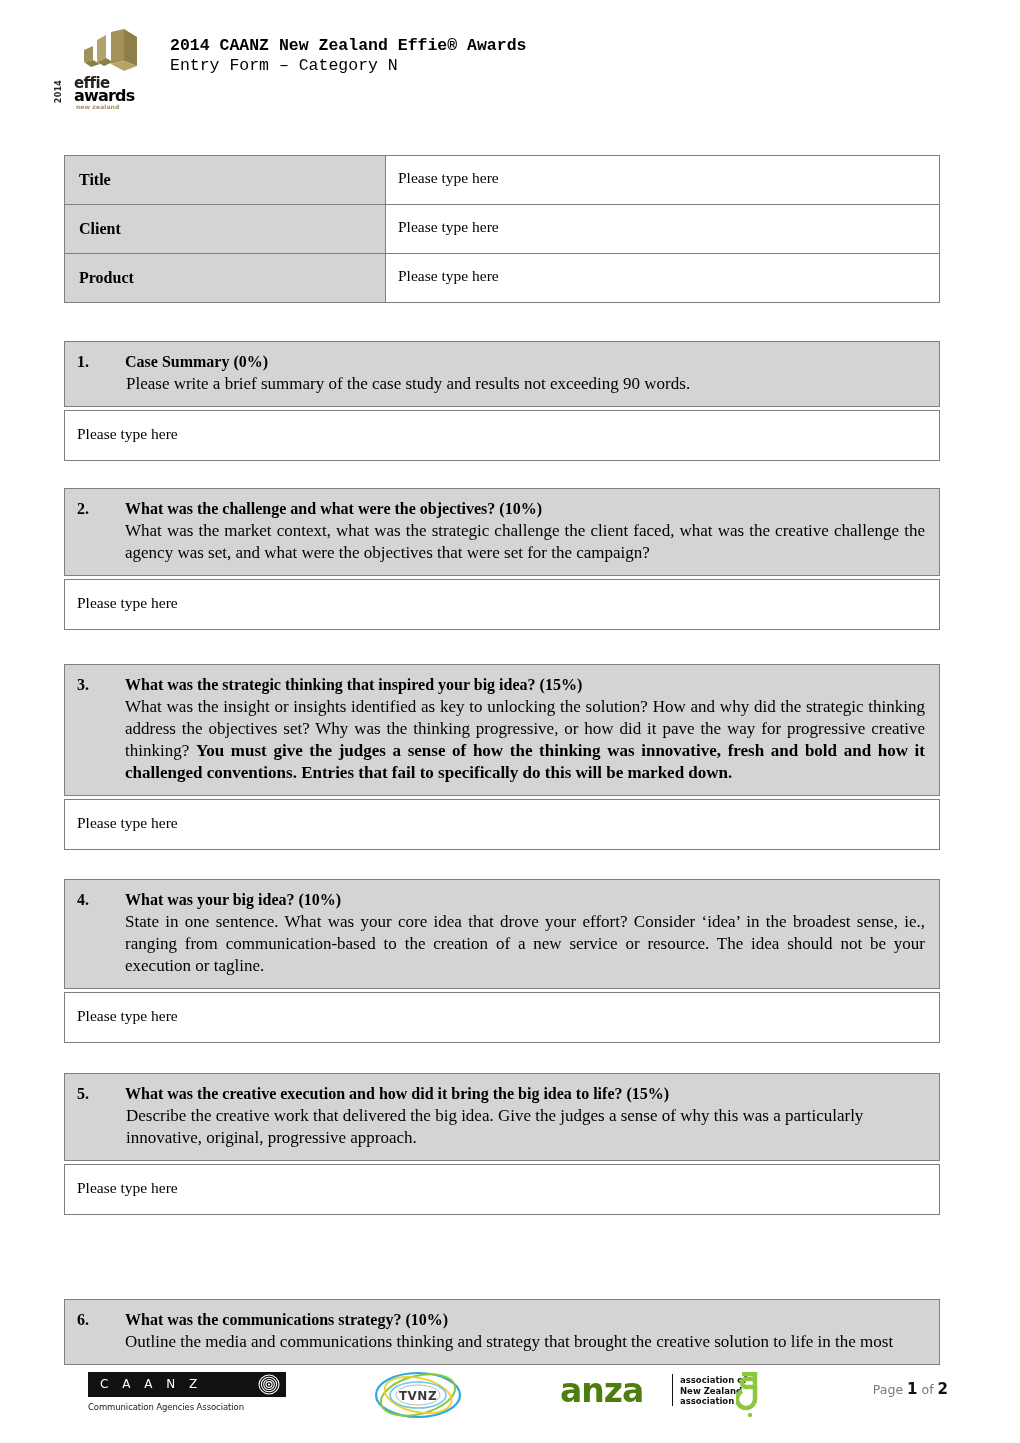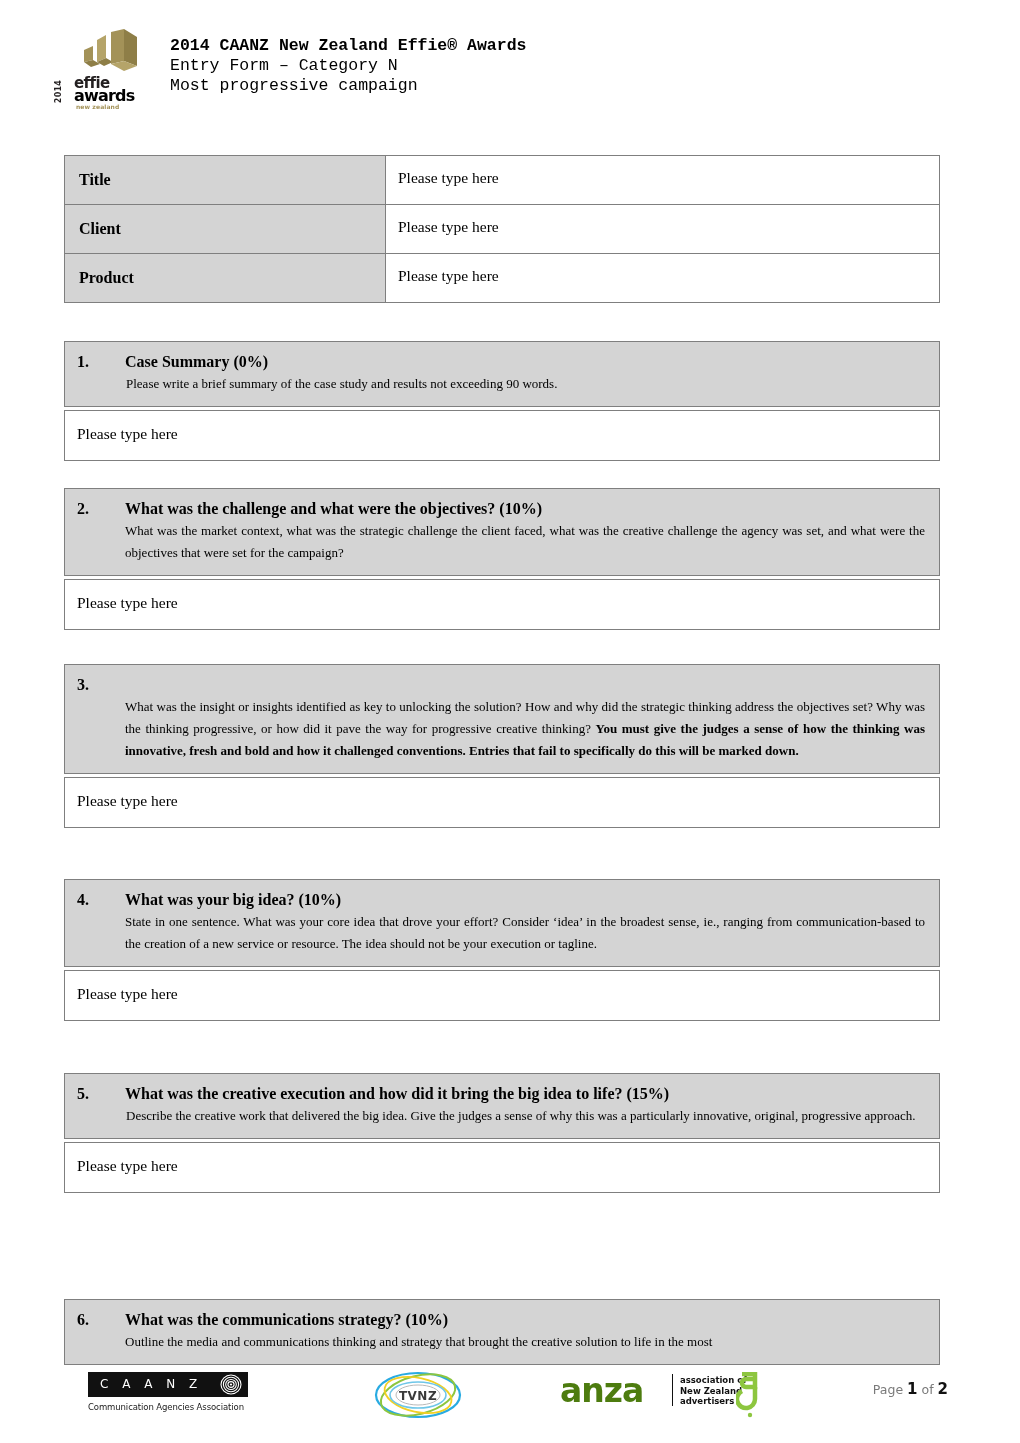--- a/index.html
+++ b/index.html
@@ -175,21 +175,21 @@
     font-weight: bold;
     line-height: 22px;
   }
   .q-title {
     font-size: 16px;
     font-weight: bold;
     line-height: 22px;
   }
   .q-desc {
     margin-left: 48px;
-    font-size: 13px;
+    font-size: 17px;
     line-height: 22px;
     text-align: justify;
     padding-right: 2px;
   }
   .q-desc.left-align {
     text-align: left;
     margin-left: 49px;
   }
   .q-desc .strong {
     font-weight: bold;
@@ -226,20 +226,21 @@
     left: 88px;
     top: 10px;
     width: 180px;
     height: 46px;
   }
   .caanz-bar {
     position: relative;
     width: 160px;
     height: 25px;
     background: #111111;
+    padding-left: 38px;
   }
   .caanz-letters {
     position: absolute;
     left: 12px;
     top: 5px;
     font-family: "DejaVu Sans", sans-serif;
     font-size: 12px;
     color: #ffffff;
     letter-spacing: 5px;
   }
@@ -350,21 +351,20 @@
         <div class="effie-year">2014</div>
         <div class="effie-line1">effie</div>
         <div class="effie-line2">awards</div>
         <div class="effie-line3">new zealand</div>
       </div>
     </div>
 
     <div class="header-text">
       <div class="header-line bold">2014 CAANZ New Zealand Effie® Awards</div>
       <div class="header-line">Entry Form – Category N</div>
-      <div class="header-line">Most progressive campaign</div>
     </div>
   </div>
 
   <div class="id-table">
     <div class="id-row">
       <div class="id-label">Title</div>
       <div class="id-value">Please type here</div>
     </div>
     <div class="id-row">
       <div class="id-label">Client</div>
@@ -395,20 +395,21 @@
       </div>
       <div class="q-desc">What was the market context, what was the strategic challenge the client faced, what was the creative challenge the agency was set, and what were the objectives that were set for the campaign?</div>
     </div>
     <div class="q-answer">Please type here</div>
   </div>
 
   <div class="section" style="top:664px;">
     <div class="q-head">
       <div class="q-title-row">
         <div class="q-num">3.</div>
+        <div class="q-title">What was the strategic thinking that inspired your big idea? (15%)</div>
       </div>
       <div class="q-desc"><span>What was the insight or insights identified as key to unlocking the solution? How and why did the strategic thinking address the objectives set?  Why was the thinking progressive, or how did it pave the way for progressive creative thinking?  </span><span class="strong">You must give the judges a sense of how the thinking was innovative, fresh and bold and how it challenged conventions.  Entries that fail to specifically do this will be marked down.</span></div>
     </div>
     <div class="q-answer">Please type here</div>
   </div>
 
   <div class="section" style="top:879px;">
     <div class="q-head">
       <div class="q-title-row">
         <div class="q-num">4.</div>
@@ -465,21 +466,21 @@
         <ellipse cx="46" cy="25" rx="22" ry="10" fill="#ffffff" stroke="#b9b9b9" stroke-width="1"></ellipse>
         <text x="46" y="29.5" text-anchor="middle" font-family="DejaVu Sans, sans-serif" font-size="12" font-weight="bold" fill="#3a3a3a" letter-spacing="0.5">TVNZ</text>
       </svg>
 
       <div class="logo-anza">
         <div class="anza-word">anza</div>
         <div class="anza-divider"></div>
         <div class="anza-sub">
           <div>association of</div>
           <div>New Zealand</div>
-          <div>advertisers</div>
+          <div>association</div>
         </div>
         <svg class="anza-mark" viewBox="0 0 26 46">
           <path d="M6,2 h13 v13 h-9 a4,4 0 0 1 0,-8 h9" fill="none" stroke="#8dc63f" stroke-width="4.5"></path>
           <path d="M19,15 v12 a9,9 0 1 1 -13,-8" fill="none" stroke="#8dc63f" stroke-width="4.5"></path>
           <circle cx="14" cy="43" r="2.2" fill="#8dc63f"></circle>
         </svg>
       </div>
 
       <div class="page-number"><span>Page</span> <span class="pg-num">1</span> <span>of</span> <span class="pg-num">2</span></div>
 

